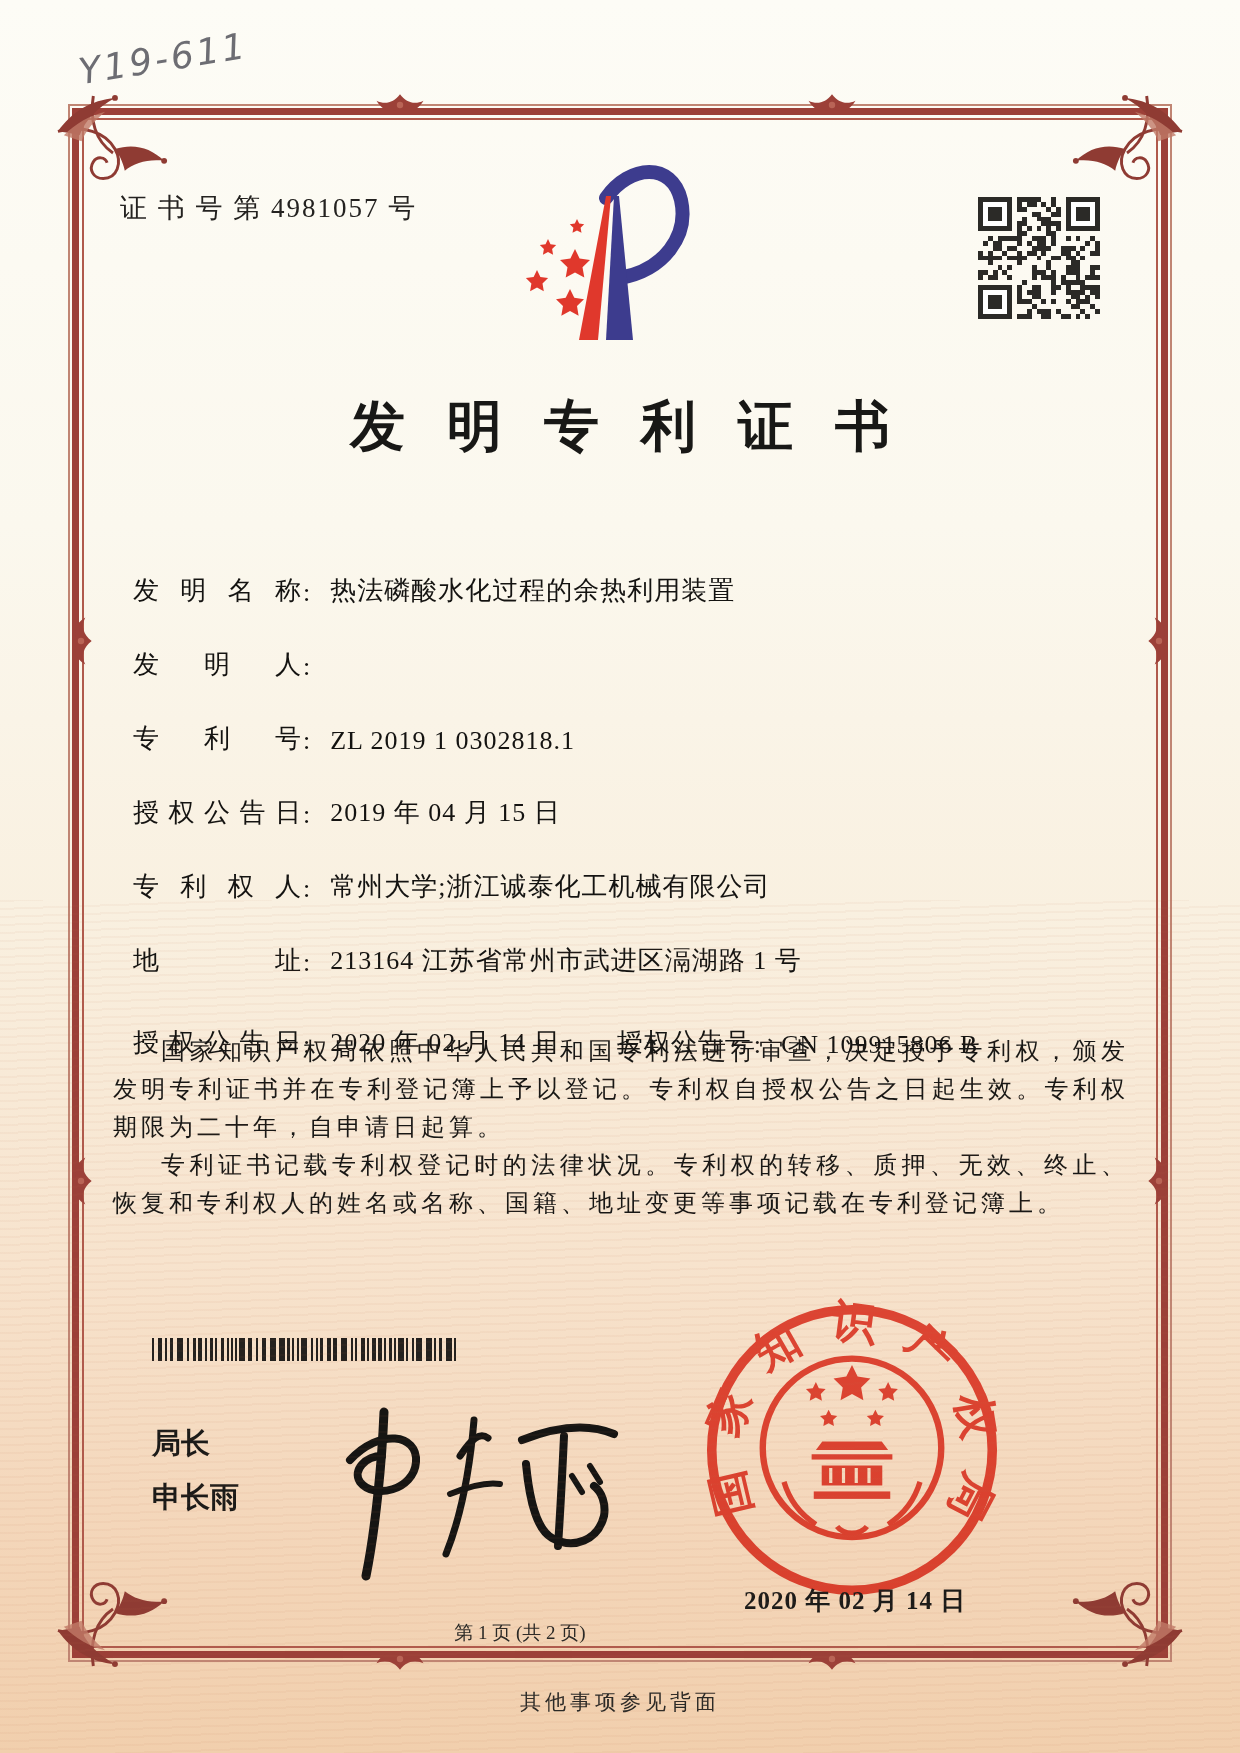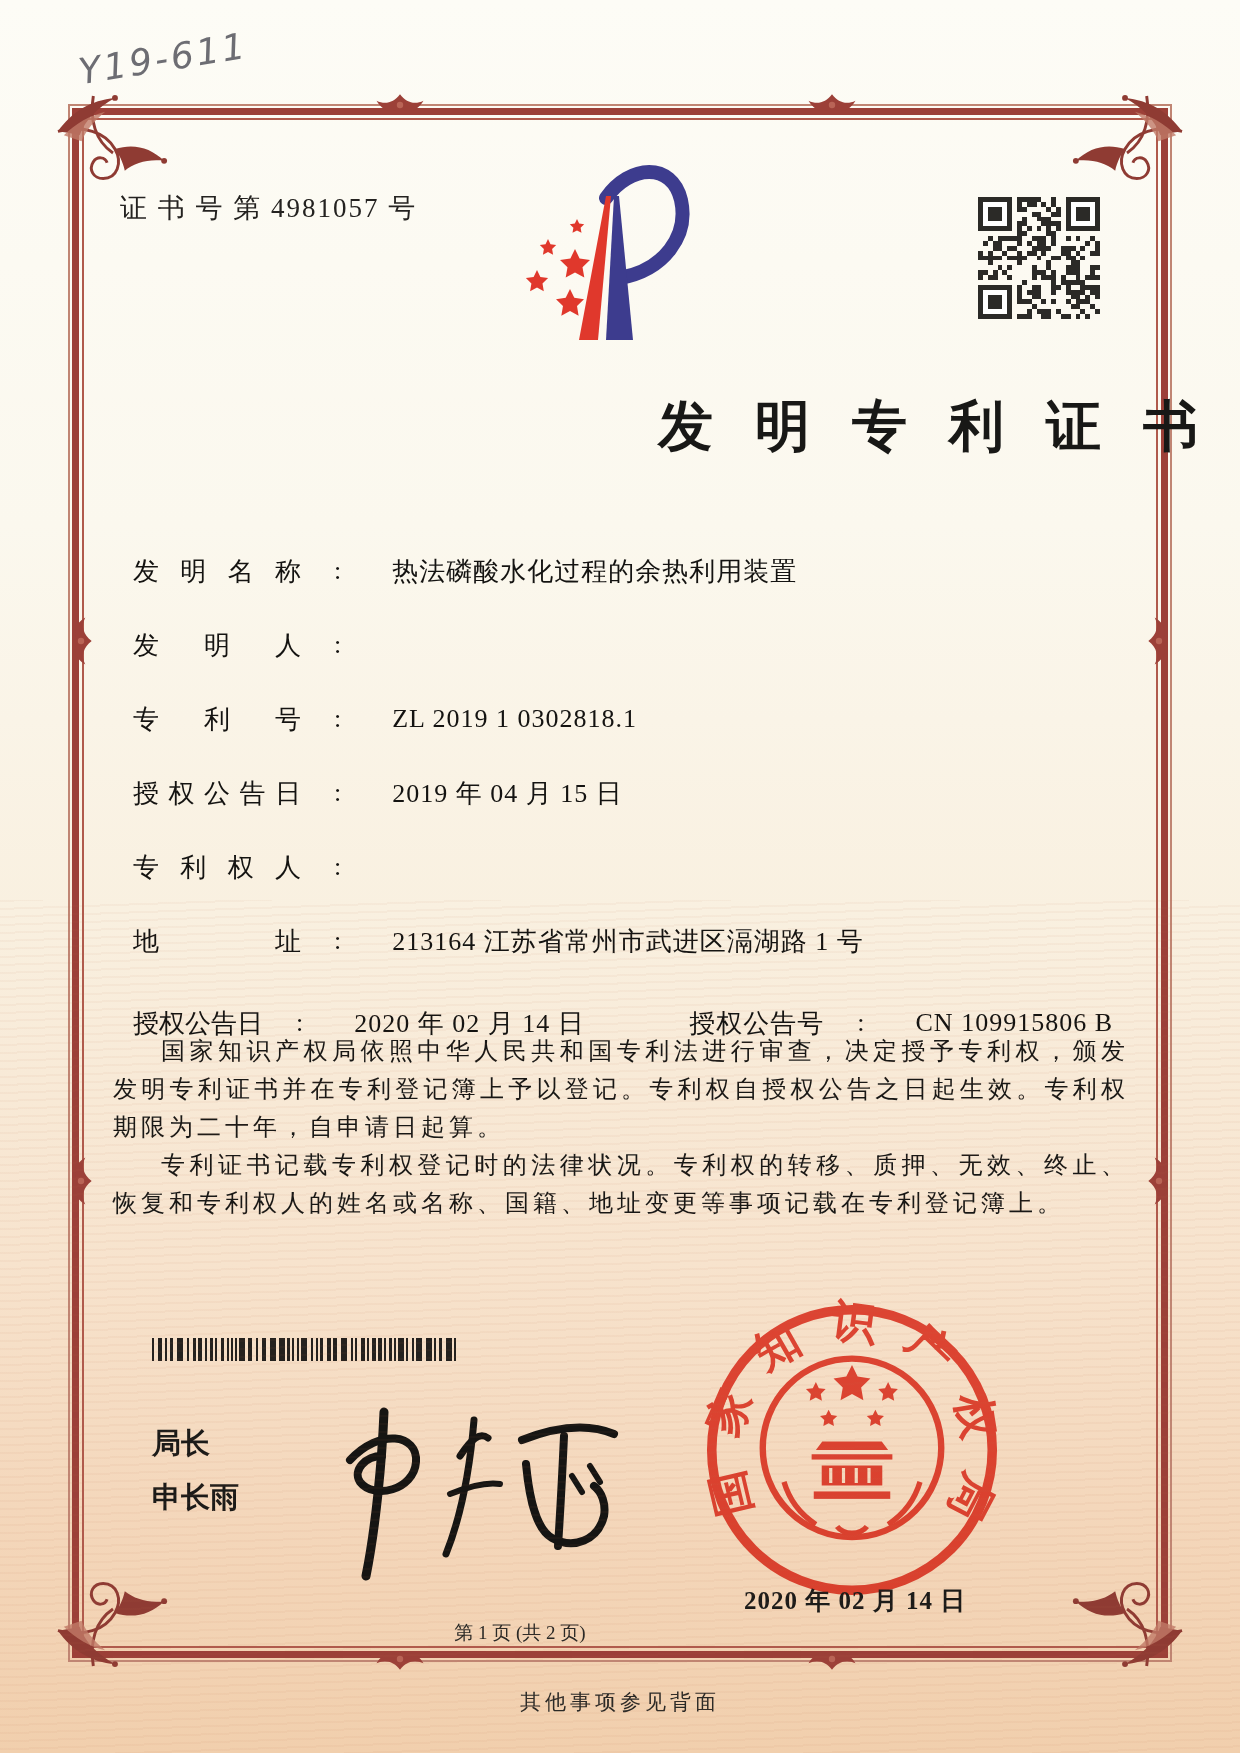--- a/index.html
+++ b/index.html
@@ -29,25 +29,25 @@
   .e-l1{left:49px;top:628px;transform:rotate(90deg);} .e-l2{left:49px;top:1168px;transform:rotate(90deg);}
   .e-r1{left:1127px;top:628px;transform:rotate(-90deg);} .e-r2{left:1127px;top:1168px;transform:rotate(-90deg);}
   
   .handwritten{position:absolute;left:78px;top:38px;font-family:"DejaVu Sans",sans-serif;
     font-style:italic;font-size:36px;color:#6d6d73;transform:rotate(-9deg);letter-spacing:3px;}
   .cert-no{position:absolute;left:120px;top:190px;font-size:27px;letter-spacing:2px;color:#242220;}
   .logo{position:absolute;left:480px;top:158px;width:210px;height:186px;}
   .qr{position:absolute;left:978px;top:197px;width:122px;height:122px;}
   .qr svg{width:100%;height:100%;}
   
-  .title{position:absolute;left:0;right:0;top:390px;text-align:right;
+  .title{position:absolute;left:0;right:0;top:390px;text-align:center;
     font-size:55px;font-weight:600;letter-spacing:42px;text-indent:42px;color:#181816;}
   
   .rows{position:absolute;left:133px;top:534px;width:980px;font-size:26px;color:#141311;}
-  .row{height:74px;display:flex;align-items:center;white-space:nowrap;gap:31px;}
+  .row{height:74px;display:flex;align-items:flex-end;white-space:nowrap;}
   .row.last{margin-top:8px;}
   .f-label{display:inline-block;width:168px;text-align:justify;text-align-last:justify;}
   .colon{margin-left:2px;}
   .f-value{margin-left:20px;letter-spacing:1px;}
   .spacer{display:inline-block;width:56px;}
   .f-label2{letter-spacing:1px;}
   
   .paras{position:absolute;left:113px;top:1032px;width:1016px;
     font-size:24px;line-height:38px;letter-spacing:4px;color:#181715;text-align:justify;}
   .paras p{margin:0;text-indent:2em;}
@@ -389,20 +389,21 @@
       <span class="f-value">ZL 2019 1 0302818.1</span>
     </div>
     <div class="row">
       <span class="f-label">授权公告日</span>
         <span class="colon">:</span>
       <span class="f-value">2019 年 04 月 15 日</span>
     </div>
     <div class="row">
       <span class="f-label">专利权人</span>
         <span class="colon">:</span>
+      <span class="f-value">常州大学;浙江诚泰化工机械有限公司</span>
     </div>
     <div class="row">
       <span class="f-label">地址</span>
         <span class="colon">:</span>
       <span class="f-value">213164 江苏省常州市武进区滆湖路 1 号</span>
     </div>
     <div class="row last">
       <span class="f-label">授权公告日</span>
         <span class="colon">:</span>
       <span class="f-value">2020 年 02 月 14 日</span>

